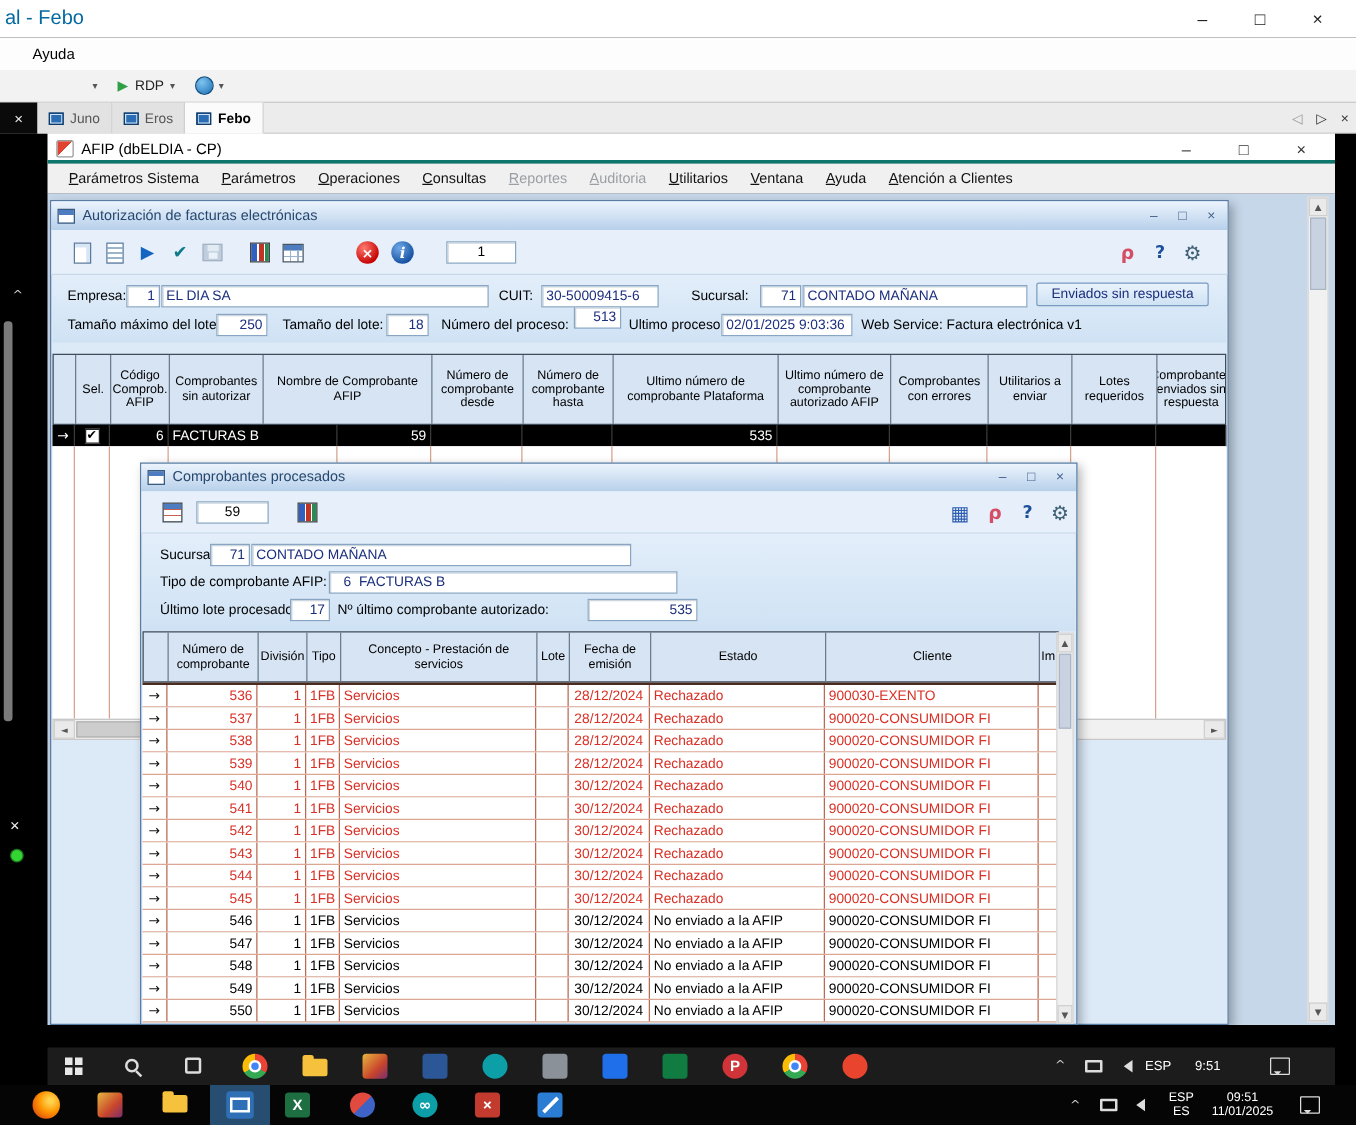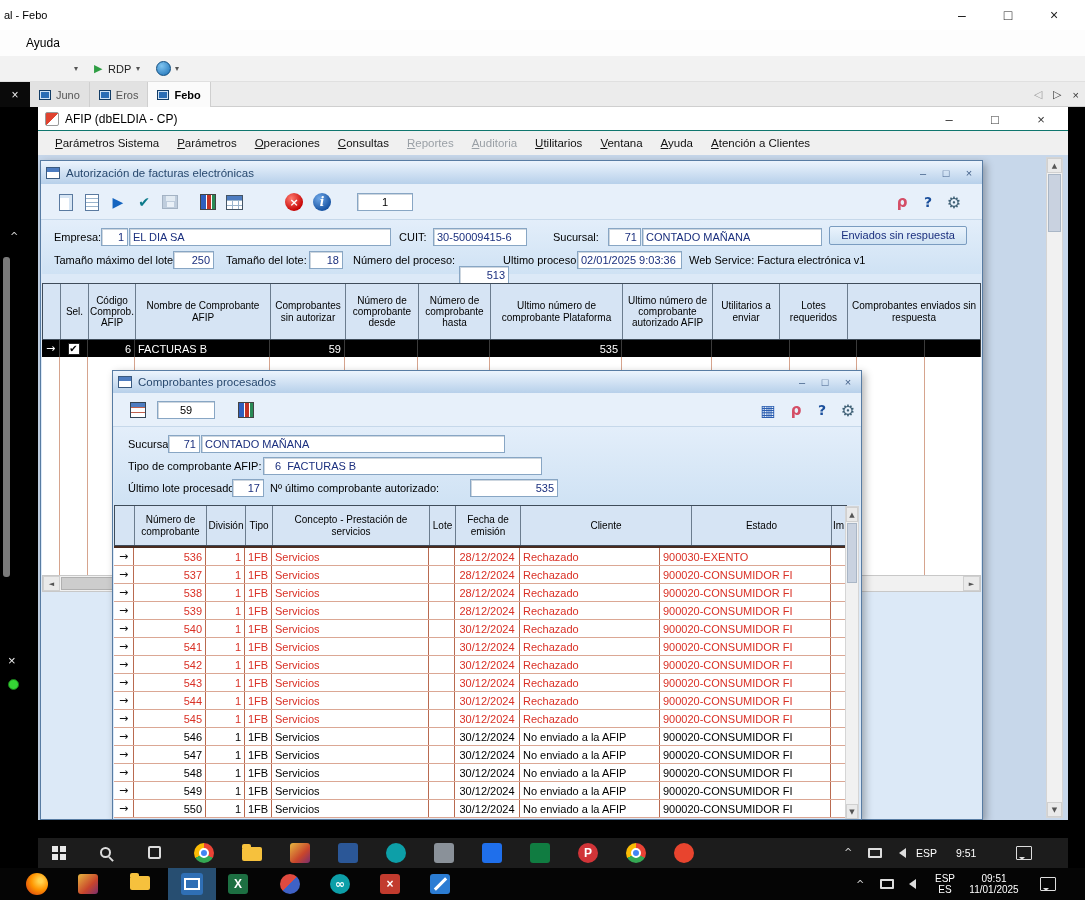--- a/index.html
+++ b/index.html
@@ -2,42 +2,42 @@
 <html><head>
 <meta charset="utf-8">
 <style>
   *{margin:0;padding:0;box-sizing:border-box}
   html,body{width:1085px;height:900px;background:#000;font-family:"Liberation Sans","DejaVu Sans",sans-serif;font-size:11px;color:#000;overflow:hidden}
   #screen{position:relative;width:1085px;height:900px;background:#000;overflow:hidden}
   .abs{position:absolute}
   .ico{font-family:"DejaVu Sans",sans-serif}
   
   .host-titlebar{left:0;top:0;width:1085px;height:30px;background:#fff}
-  .host-title{position:absolute;left:4px;top:0;line-height:30px;font-size:11px;color:#000000;white-space:nowrap}
+  .host-title{position:absolute;left:4px;top:0;line-height:30px;font-size:16px;color:#0369a1;white-space:nowrap}
   .host-controls{position:absolute;right:8px;top:0;height:30px;display:flex}
   .wbtn{width:46px;height:30px;display:flex;align-items:center;justify-content:center;color:#222;font-size:14px}
   .host-menubar{left:0;top:30px;width:1085px;height:26px;background:#fdfdfd}
   .host-menu-item{position:absolute;left:26px;top:0;line-height:26px;font-size:12px}
   .host-toolbar{left:0;top:56px;width:1085px;height:26px;background:#f2f2f2;border-bottom:1px solid #e0e0e0}
   .caret{position:absolute;top:0;line-height:26px;font-size:8px;color:#555}
   .tb-txt{position:absolute;top:0;line-height:26px;font-size:11px;color:#222}
   .icon-play-sm{position:absolute;top:7px;color:#2f9e44;font-size:11px;line-height:11px}
   .icon-globe{position:absolute;top:5px;width:15px;height:15px;border-radius:50%;background:radial-gradient(circle at 35% 30%,#7fc4f0,#1b6fb5);border:1px solid #0f4d80}
   
   .tabbar{left:0;top:82px;width:1085px;height:25px;background:#ececec;border-bottom:1px solid #cfcfcf}
   .tab-close-left{position:absolute;left:0;top:0;width:30px;height:25px;background:#0a0a0a;color:#eee;display:flex;align-items:center;justify-content:center;font-size:12px}
   .tabs{position:absolute;left:30px;top:0;height:25px;display:flex}
   .tab{display:flex;align-items:center;padding:0 9px;height:25px;background:#e2e2e2;border-right:1px solid #cfcfcf;color:#555}
   .tab.active{background:#fbfbfb;color:#000;font-weight:bold}
   .tab-ico{width:12px;height:10px;background:#2a6db5;border:1px solid #123c66;box-shadow:inset 0 0 0 1px #cfe2f5;margin-right:5px}
   .tab-ctrls{position:absolute;right:6px;top:0;height:25px;display:flex;align-items:center;gap:11px;font-size:11px;color:#333}
   
   .strip{background:#000}
   
-  .afip-titlebar{left:38px;top:107px;width:1030px;height:24px;background:#fff;border-bottom:1px solid #0f766e}
+  .afip-titlebar{left:38px;top:107px;width:1030px;height:24px;background:#fff;border-bottom:3px solid #0f766e}
   .afip-icon{position:absolute;left:7px;top:5px;width:14px;height:14px;border:1px solid #999;border-radius:2px;background:linear-gradient(135deg,#e04330 0 50%,#fff 50%)}
   .afip-title{position:absolute;left:27px;top:0;line-height:24px;font-size:12px;color:#000;white-space:nowrap}
   .afip-controls{position:absolute;right:4px;top:0;height:24px;display:flex}
   .wbtn2{width:46px;height:24px;display:flex;align-items:center;justify-content:center;color:#333;font-size:13px}
   .afip-menubar{left:38px;top:131px;width:1030px;height:24px;background:#f0f0f0;display:flex;padding-left:8px}
   .mi{display:inline-block;padding:0 9px;line-height:24px;font-size:11.5px;color:#111}
   .mi::first-letter{text-decoration:underline}
   .mi.disabled{color:#9aa0a6}
   .workspace{left:38px;top:155px;width:1030px;height:665px;background:#c7d7ea;overflow:hidden}
   
@@ -278,36 +278,37 @@
         <span class="fld" style="left:391px;top:8px;width:94px">30-50009415-6</span>
         <span class="lbl" style="left:511px;top:8px">Sucursal:</span>
         <span class="fld r" style="left:566px;top:8px;width:33px">71</span>
         <span class="fld" style="left:600px;top:8px;width:180px">CONTADO MAÑANA</span>
         <span class="btn" style="left:787px;top:6px;width:138px;height:19px">Enviados sin respuesta</span>
         <span class="lbl" style="left:12px;top:31px">Tamaño máximo del lote:</span>
         <span class="fld r" style="left:131px;top:31px;width:41px">250</span>
         <span class="lbl" style="left:184px;top:31px">Tamaño del lote:</span>
         <span class="fld r" style="left:267px;top:31px;width:34px">18</span>
         <span class="lbl" style="left:311px;top:31px">Número del proceso:</span>
-        <span class="fld r" style="left:417px;top:46px;width:50px">513</span>
+        <span class="fld r" style="left:417px;top:25px;width:38px">513</span>
         <span class="lbl" style="left:461px;top:31px">Ultimo proceso:</span>
         <span class="fld" style="left:535px;top:31px;width:105px">02/01/2025 9:03:36</span>
         <span class="lbl" style="left:647px;top:31px">Web Service: Factura electrónica v1</span>
       </div>
 
       <div class="ghead" style="left:1px;top:122px;width:939px;height:57px">
         <div class="gh w0"></div>
         <div class="gh w1">Sel.</div>
         <div class="gh w2">Código Comprob. AFIP</div>
+        <div class="gh w4">Comprobantes sin autorizar</div>
         <div class="gh w3">Nombre de Comprobante AFIP</div>
-        <div class="gh w4">Comprobantes sin autorizar</div>
         <div class="gh w5">Número de comprobante desde</div>
         <div class="gh w6">Número de comprobante hasta</div>
         <div class="gh w7">Ultimo número de comprobante Plataforma</div>
         <div class="gh w8">Ultimo número de comprobante autorizado AFIP</div>
+        <div class="gh w9">Comprobantes con errores</div>
         <div class="gh w10">Utilitarios a enviar</div>
         <div class="gh w11">Lotes requeridos</div>
         <div class="gh wf">Comprobantes enviados sin respuesta</div>
       </div>
 
       <div class="grow-sel" style="left:1px;top:179px;width:939px;height:17px">
         <div class="gc w0 c">
             <span class="ico">→</span>
           </div>
         <div class="gc w1 c">
@@ -387,22 +388,22 @@
       </div>
 
       <div class="ghead phead" style="left:1px;top:134px;width:733px;height:41px">
         <div class="gh p0"></div>
         <div class="gh p1">Número de comprobante</div>
         <div class="gh p2">División</div>
         <div class="gh p3">Tipo</div>
         <div class="gh p4">Concepto - Prestación de servicios</div>
         <div class="gh p5">Lote</div>
         <div class="gh p6">Fecha de emisión</div>
+        <div class="gh p7">Estado</div>
         <div class="gh p8">Cliente</div>
-        <div class="gh p7">Estado</div>
         <div class="gh p9">Im</div>
       </div>
       <div class="sepline" style="left:1px;top:175px;width:733px;height:2px"></div>
 
       <div id="proc-rows" style="position:absolute;left:1px;top:177px;width:733px">
           <div class="trow row-red">
     <div class="tc p0 arrowcell ico">→</div>
     <div class="tc p1 r">536</div>
     <div class="tc p2 r">1</div>
     <div class="tc p3">1FB</div>

